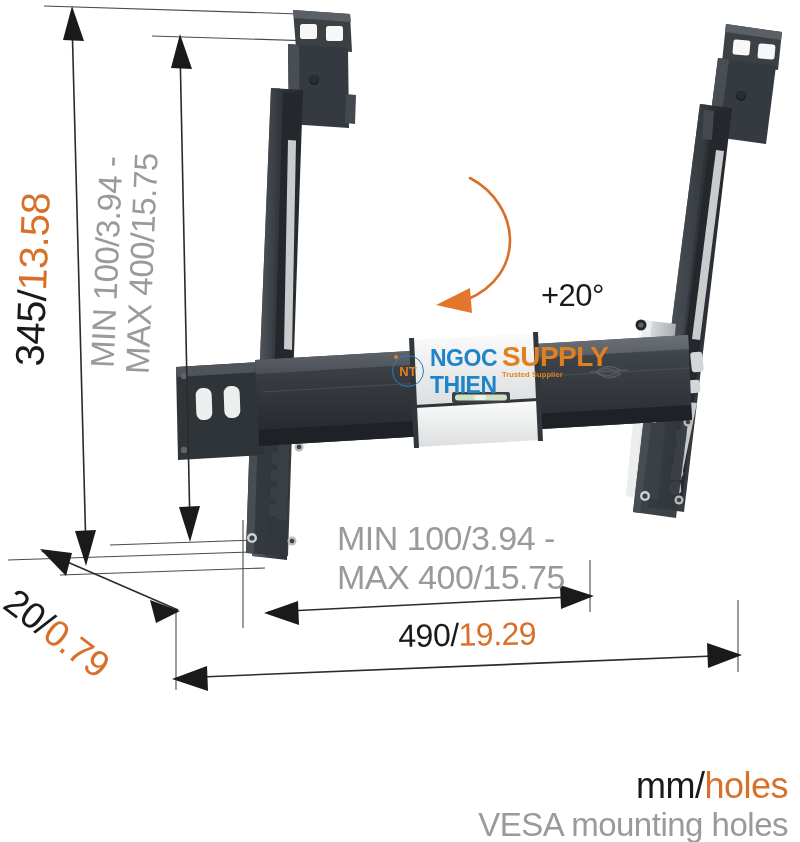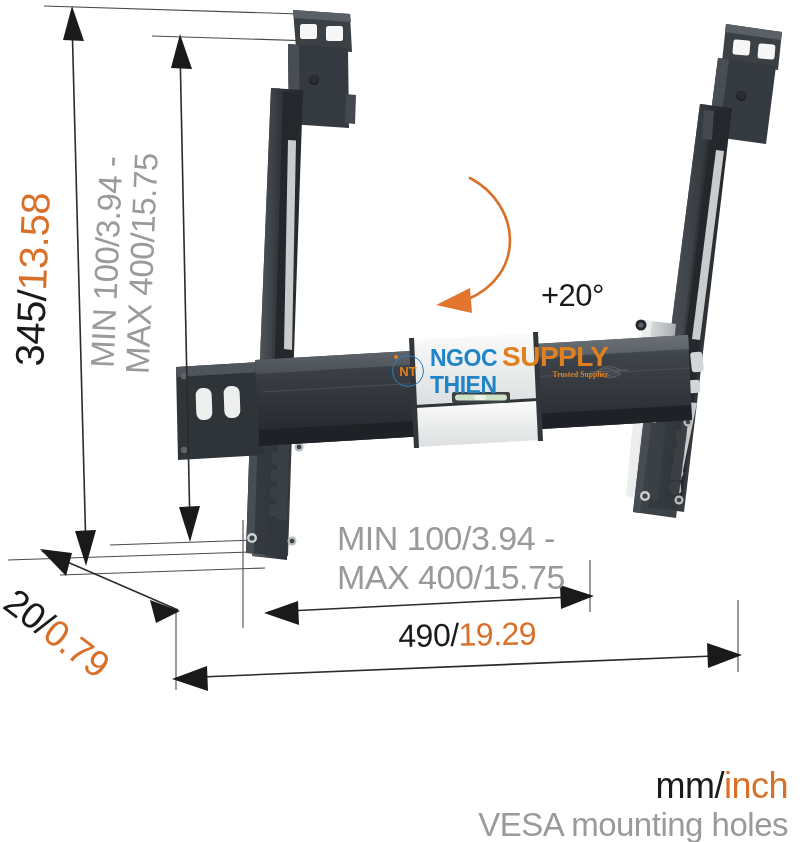--- a/index.html
+++ b/index.html
@@ -138,22 +138,21 @@
     color:#1f84c8; font-weight:bold; font-size:23px;
     letter-spacing:-0.5px; font-family:"Liberation Sans", sans-serif;
   }
   #wm-sub-wrap{ display:flex; flex-direction:column; }
   #wm-sub {
     color:#e08020; font-weight:bold; font-size:28px; letter-spacing:-0.5px;
     line-height:0.95;
   }
   #wm-tag {
     color:#e08020; font-weight:bold; font-size:7.5px; letter-spacing:0.1px;
-    text-align:right;
-    font-family:Liberation Serif, serif;
+    text-align:left;
   }
 </style>
 </head>
 <body>
 
 <div id="stage">
 
   <svg class="layer" viewBox="0 0 800 842">
     <defs>
       <linearGradient id="gRailFace" x1="0" y1="0" x2="0" y2="1">
@@ -387,21 +386,21 @@
   <div class="txt" id="dim-vesa-main">
     <span class="l1">MIN 100/3.94 -</span>
     <span class="l2">MAX 400/15.75</span>
   </div>
 
   <div class="txt" id="dim-490">
     <span class="dark">490</span><span class="dark">/</span><span class="orange">19.29</span>
   </div>
 
   <div class="txt legend-row" id="legend-units">
-    <span class="dark">mm</span><span class="dark">/</span><span class="orange">inch</span>
+    <span class="dark">mm</span><span class="dark">/</span><span class="orange">holes</span>
   </div>
 
   <div class="txt legend-row" id="legend-vesa">VESA mounting holes</div>
 
   <div id="watermark">
     <div id="wm-badge">NT</div>
     <div id="wm-text">
       <span id="wm-main">NGOC THIEN</span>
       <span id="wm-sub-wrap">
         <span id="wm-sub">SUPPLY</span>

